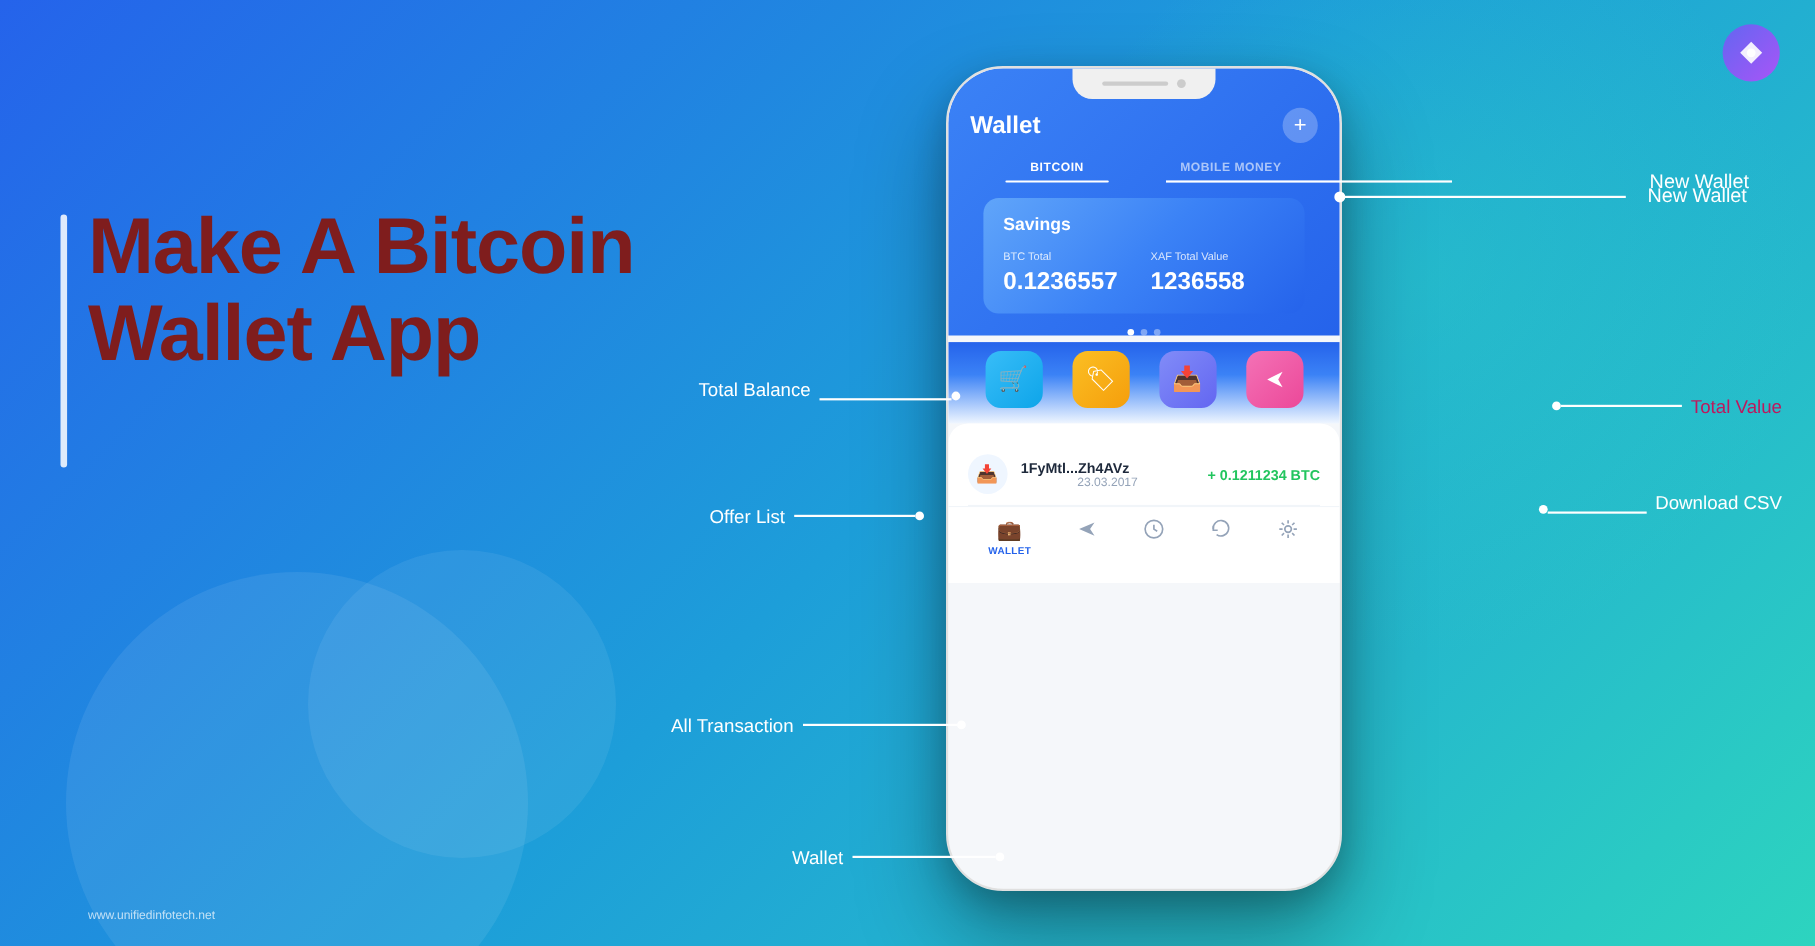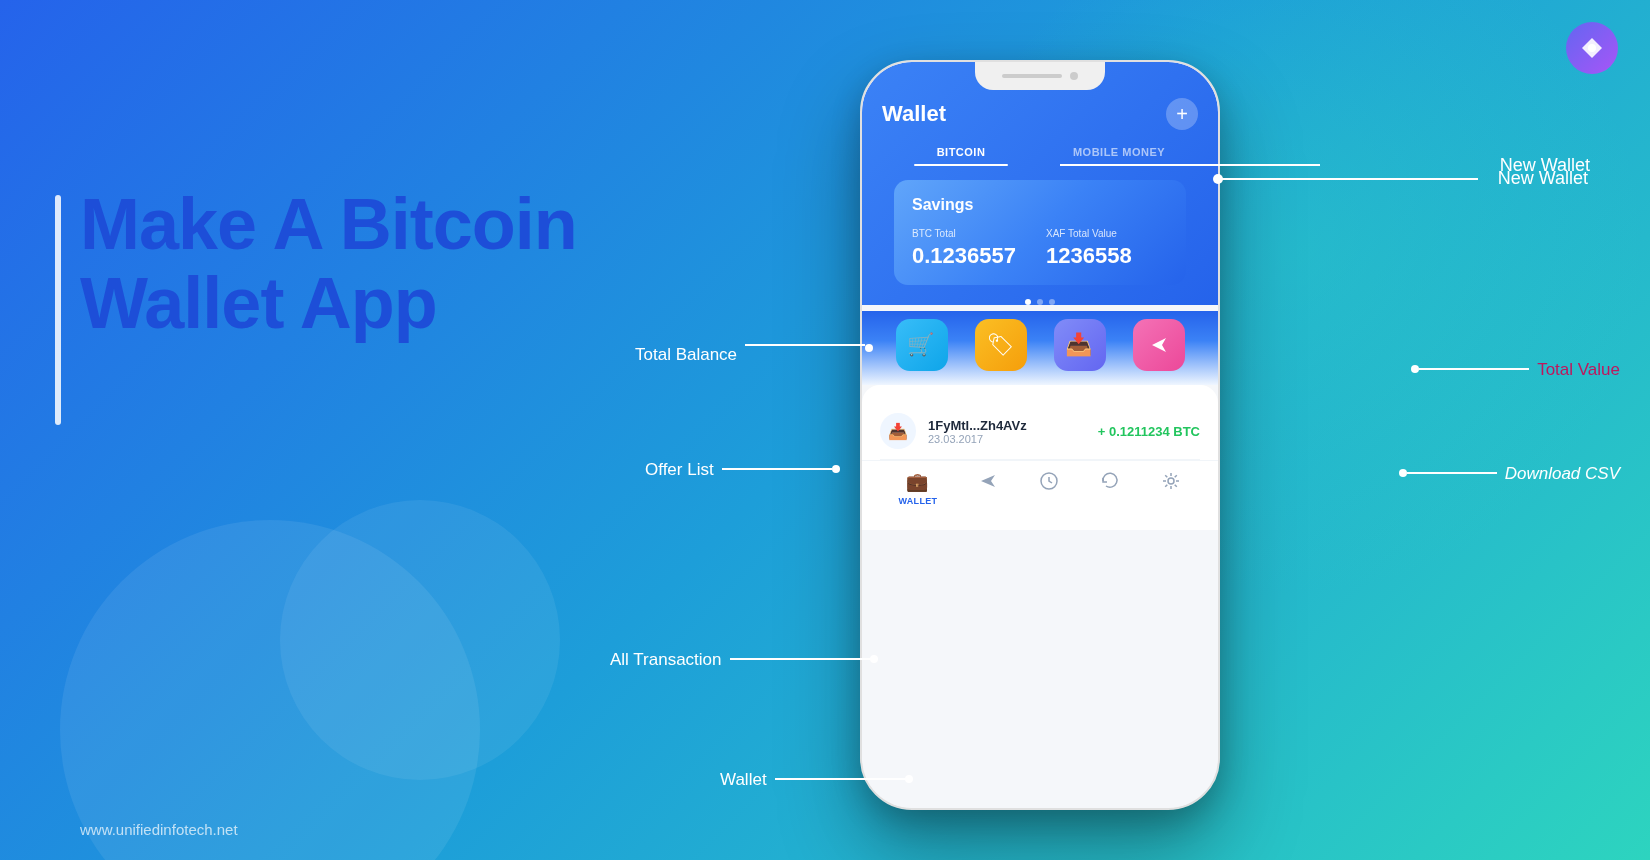--- a/index.html
+++ b/index.html
@@ -54,32 +54,32 @@
 
     
     .left-content {
       position: absolute;
       left: 80px;
       top: 185px;
     }
     .main-title {
       font-size: 72px;
       font-weight: 900;
-      color: #1d4ed8;
+      color: #7f1d1d;
       line-height: 1.1;
       letter-spacing: -1px;
     }
 
     
     .footer-text {
       position: absolute;
       bottom: 22px;
       left: 80px;
       color: rgba(255,255,255,0.7);
-      font-size: 15px;
+      font-size: 11px;
     }
 
     
     .logo {
       position: absolute;
       top: 22px;
       right: 32px;
       width: 52px;
       height: 52px;
       border-radius: 50%;
@@ -337,20 +337,21 @@
       flex: 1;
     }
     .tx-address {
       font-size: 13px;
       font-weight: 600;
       color: #1e293b;
     }
     .tx-date {
       font-size: 11px;
       color: #94a3b8;
+      text-align: center;
     }
     .tx-amount {
       font-size: 13px;
       font-weight: 700;
       color: #22c55e;
     }
 
     
     .bottom-nav {
       background: white;
@@ -513,39 +514,39 @@
       </div>
     </div>
   </div>
 </div>
 
 <div style="position:absolute; top:165px; right:60px; display:flex; align-items:center; gap:8px;">
   <span style="position:absolute; right: 270px; top:50%; width:260px; height:2px; background:white; transform:translateY(-50%);"></span>
   <span style="color:white; font-size:18px; font-weight:400; position:absolute; right:0; white-space:nowrap;">New Wallet</span>
 </div>
 
-<div style="position:absolute; top:345px; left:635px; display:flex; align-items:flex-start; gap:0;">
+<div style="position:absolute; top:345px; left:635px; display:flex; align-items:flex-end; gap:0;">
   <span style="color:white; font-size:17px; font-weight:400; white-space:nowrap;">Total Balance</span>
   <span style="display:inline-block; width:120px; height:2px; background:white; margin-left:8px; vertical-align:middle; position:relative; top:-1px;"></span>
   <span style="display:inline-block; width:8px; height:8px; border-radius:50%; background:white; vertical-align:middle; position:relative; top:-1px;"></span>
 </div>
 
 <div style="position:absolute; top:360px; right:30px; display:flex; align-items:center; gap:0;">
   <span style="display:inline-block; width:8px; height:8px; border-radius:50%; background:white; vertical-align:middle; position:relative; top:-1px;"></span>
   <span style="display:inline-block; width:110px; height:2px; background:white; margin-right:8px; vertical-align:middle; position:relative; top:-1px;"></span>
   <span style="color:#be185d; font-size:17px; font-weight:400; white-space:nowrap;">Total Value</span>
 </div>
 
 <div style="position:absolute; top:460px; left:645px; display:flex; align-items:center;">
   <span style="color:white; font-size:17px; font-weight:400; white-space:nowrap;">Offer List</span>
   <span style="display:inline-block; width:110px; height:2px; background:white; margin-left:8px; vertical-align:middle; position:relative; top:-1px;"></span>
   <span style="display:inline-block; width:8px; height:8px; border-radius:50%; background:white; vertical-align:middle; position:relative; top:-1px;"></span>
 </div>
 
-<div style="position:absolute; top:464px; right:30px; display:flex; align-items:center;font-style:italic;">
+<div style="position:absolute; top:448px; right:30px; display:flex; align-items:flex-end;">
   <span style="display:inline-block; width:8px; height:8px; border-radius:50%; background:white; vertical-align:middle; position:relative; top:-1px;"></span>
   <span style="display:inline-block; width:90px; height:2px; background:white; margin-right:8px; vertical-align:middle; position:relative; top:-1px;"></span>
   <span style="color:white; font-size:17px; font-weight:400; white-space:nowrap;">Download CSV</span>
 </div>
 
 <div style="position:absolute; top:650px; left:610px; display:flex; align-items:center;">
   <span style="color:white; font-size:17px; font-weight:400; white-space:nowrap;">All Transaction</span>
   <span style="display:inline-block; width:140px; height:2px; background:white; margin-left:8px; vertical-align:middle; position:relative; top:-1px;"></span>
   <span style="display:inline-block; width:8px; height:8px; border-radius:50%; background:white; vertical-align:middle; position:relative; top:-1px;"></span>
 </div>

